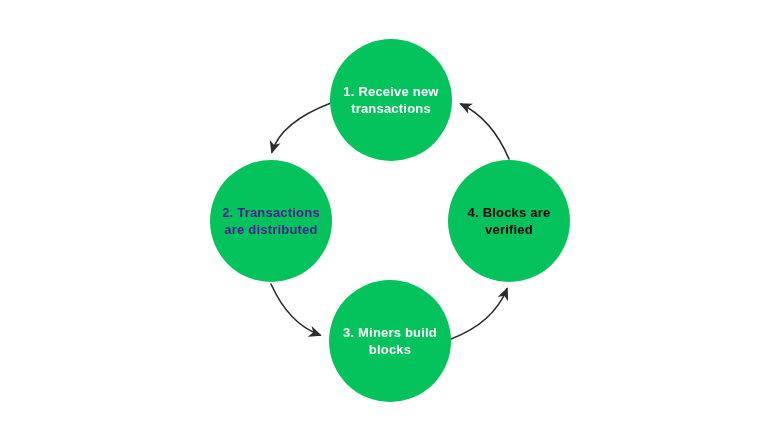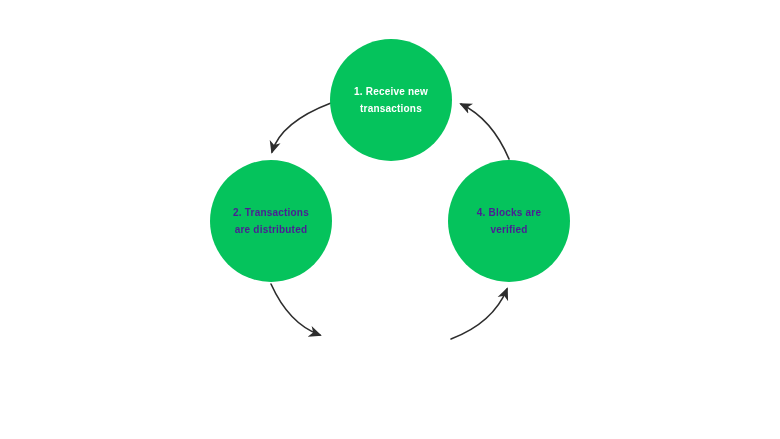--- a/index.html
+++ b/index.html
@@ -27,21 +27,21 @@
     border-radius: 50%;
     background: #05c35c;
     display: flex;
     align-items: center;
     justify-content: center;
     text-align: center;
   }
   .node-label {
     color: #ffffff;
     font-weight: bold;
-    font-size: 10px;
+    font-size: 13px;
     line-height: 17px;
     letter-spacing: 0.2px;
     white-space: pre-line;
   }
   .node-1 { left: 330px; top: 39px;  }
   .node-2 { left: 210px; top: 160px; }
   .node-3 { left: 329px; top: 280px; }
   .node-4 { left: 448px; top: 160px; }
   .arrow-path {
     fill: none;
@@ -70,19 +70,23 @@
   <div class="node node-1" style="background-color: rgb(5, 195, 92);">
     <span class="node-label" style="color: rgb(255, 255, 255);">1. Receive new
 transactions</span>
   </div>
 
   <div class="node node-2" style="background-color: rgb(5, 195, 92);">
     <span class="node-label" style="color: #4c1d95;">2. Transactions
 are distributed</span>
   </div>
 
+  <div class="node node-3" style="background-color: rgb(5, 195, 92);">
+    <span class="node-label" style="color: rgb(255, 255, 255);">3. Miners build
+blocks</span>
+  </div>
 
   <div class="node node-4" style="background-color: rgb(5, 195, 92);">
-    <span class="node-label" style="color: #4c1d95;">4. Blocks are
+    <span class="node-label" style="color: #000000;">4. Blocks are
 verified</span>
   </div>
 
 </div>
 
 </body></html>

